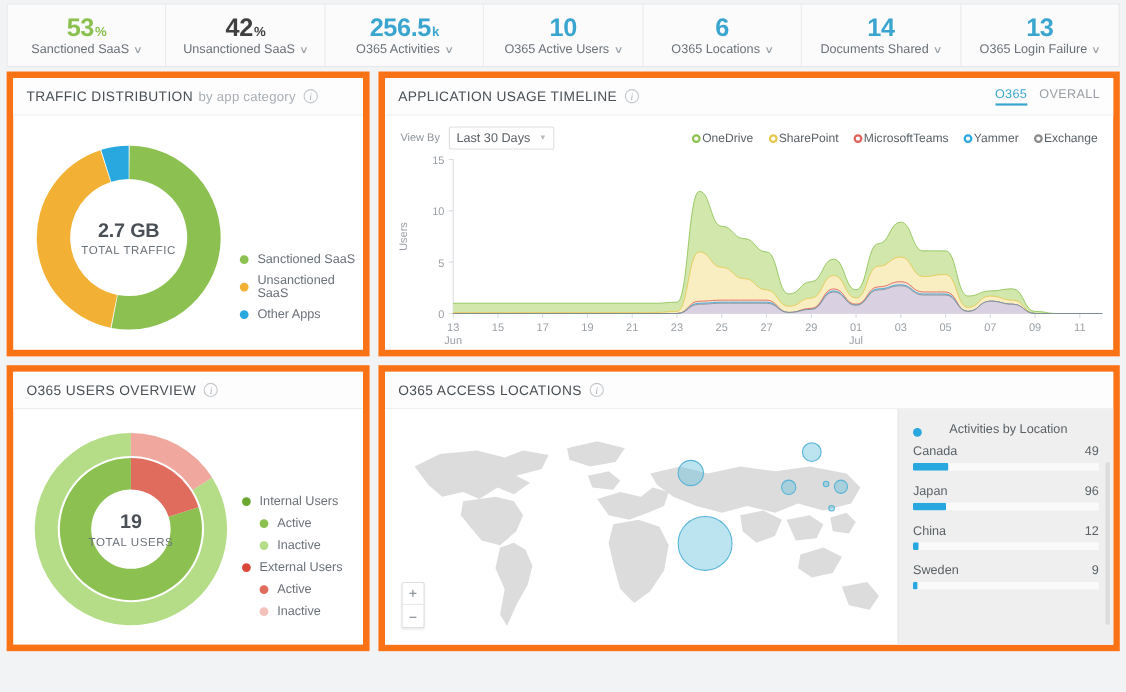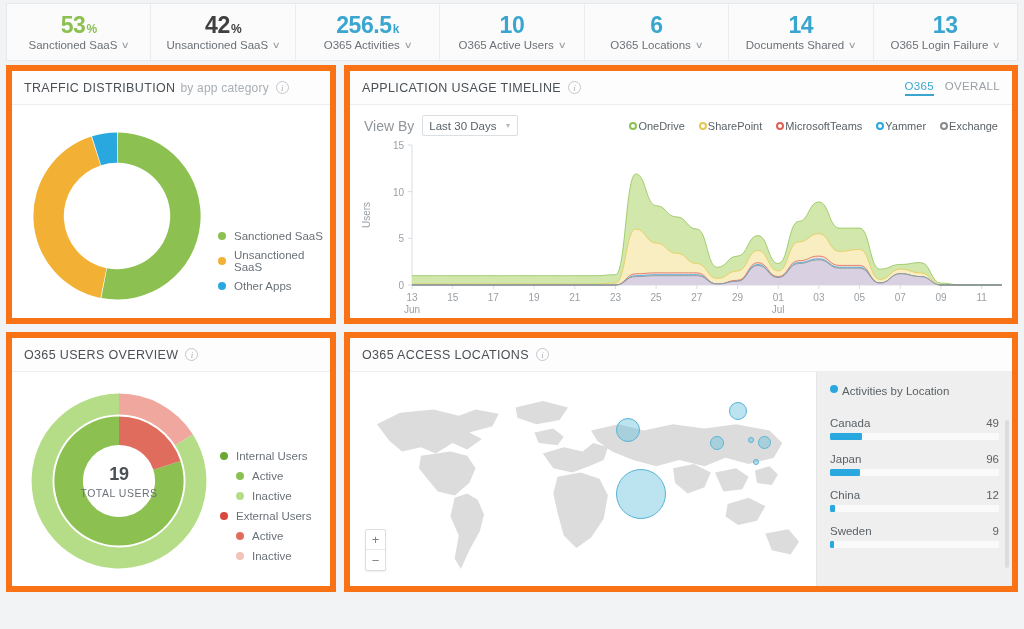--- a/index.html
+++ b/index.html
@@ -58,21 +58,21 @@
   .legend { display: flex; flex-direction: column; gap: 7px; }
   .legend-item { display: flex; align-items: center; gap: 8px; font-size: 11.5px; color: #6b7178; }
   .dot { width: 8px; height: 8px; border-radius: 50%; flex: none; }
   .legend-sub { padding-left: 16px; }
   .donut-center { position: absolute; text-align: center; left: 0; right: 0; }
   .donut-big { font-size: 18px; font-weight: bold; color: #4a5055; letter-spacing: -.2px; }
   .donut-cap { font-size: 10.5px; color: #6b7178; letter-spacing: .5px; margin-top: 2px; }
 
   
   .tl-controls { display: flex; align-items: center; padding: 10px 14px 2px 14px; }
-  .viewby-label { font-size: 14px; color: #8e959b; margin-right: 8px; }
+  .viewby-label { font-size: 10px; color: #8e959b; margin-right: 8px; }
   .select {
     width: 96px; height: 21px; border: 1px solid #dcdfe2; background: #fff;
     border-radius: 2px; display: flex; align-items: center; padding: 0 6px;
     font-size: 11.5px; color: #5a6view; color: #5a6166;
   }
   .select .sel-caret { margin-left: auto; font-size: 7px; color: #b6bbc0; }
   .tl-legend { margin-left: auto; display: flex; gap: 14px; align-items: center; }
   .tl-leg-item { display: flex; align-items: center; gap: 1px; font-size: 11px; color: #5a6166; }
   .ring { width: 8px; height: 8px; border-radius: 50%; border: 2px solid #999; background: #fff; flex: none; }
 
@@ -88,21 +88,21 @@
     height: 20px; display: flex; align-items: center; justify-content: center;
     font-size: 13px; color: #7b8288; line-height: 1;
   }
   .zoom-btn.top { border-bottom: 1px solid #e6e8ea; }
 
   
   .loc-panel {
     position: absolute; right: 0; top: 0; bottom: 0; width: 196px;
     background: #efefef; border-left: 1px solid #e4e6e8; padding: 13px 13px 0 13px;
   }
-  .loc-head { display: flex; align-items: flex-start; gap: 4px; font-size: 11.5px; color: #5a6166; margin-bottom: 20px; }
+  .loc-head { display: flex; align-items: flex-end; gap: 25px; font-size: 11.5px; color: #5a6166; margin-bottom: 8px; }
   .loc-item { margin-bottom: 13px; }
   .loc-row { display: flex; justify-content: space-between; font-size: 11.5px; color: #5a6166; margin-bottom: 4px; }
   .loc-track { height: 7px; background: #fafafa; border-radius: 1px; overflow: hidden; }
   .loc-fill { height: 100%; background: #29a8df; border-radius: 1px; }
   .loc-scroll { position: absolute; right: 3px; top: 48px; bottom: 18px; width: 4px; background: #dcdcdc; border-radius: 2px; }
 </style>
 </head>
 <body>
 
 <div class="page">
@@ -166,20 +166,24 @@
         <span class="panel-title">TRAFFIC DISTRIBUTION</span>
         <span class="panel-sub">by app category</span>
         <span class="info-icon">i</span>
       </div>
       <div class="panel-body">
         <svg width="190" height="190" viewBox="0 0 100 100" style="position:absolute;left:10px;top:16px;" id="traffic-donut">
             <path d="M 50.46075850111481 6.002412547917466 A 44 44 0 1 1 41.75522215822811 93.22063903206231 L 44.753323191599705 77.50404302040329 A 28 28 0 1 0 50.29320995525488 22.00153525776566 Z" fill="#8cc152"></path>
             <path d="M 41.30307702331845 93.13193168335576 A 44 44 0 0 1 36.40325224750231 8.153513283013247 L 41.34752415750147 23.3704175437357 A 28 28 0 0 0 44.46559446938447 77.44759288940821 Z" fill="#f2b134"></path>
             <path d="M 36.84220514073219 8.013425545283816 A 44 44 0 0 1 49.99999999999999 6 L 49.99999999999999 22 A 28 28 0 0 0 41.62685781682958 23.281270801544245 Z" fill="#29a8df"></path>
           </svg>
+        <div class="donut-center" style="left:10px;width:190px;top:94px;">
+          <div class="donut-big">2.7 GB</div>
+          <div class="donut-cap">TOTAL TRAFFIC</div>
+        </div>
         <div class="legend" style="position:absolute;left:206px;top:125px;" id="traffic-legend">
             <div class="legend-item">
               <span class="dot" style="background:#8cc152"></span>
               <span>Sanctioned SaaS</span>
             </div>
             <div class="legend-item">
               <span class="dot" style="background:#f2b134"></span>
               <span>Unsanctioned SaaS</span>
             </div>
             <div class="legend-item">

